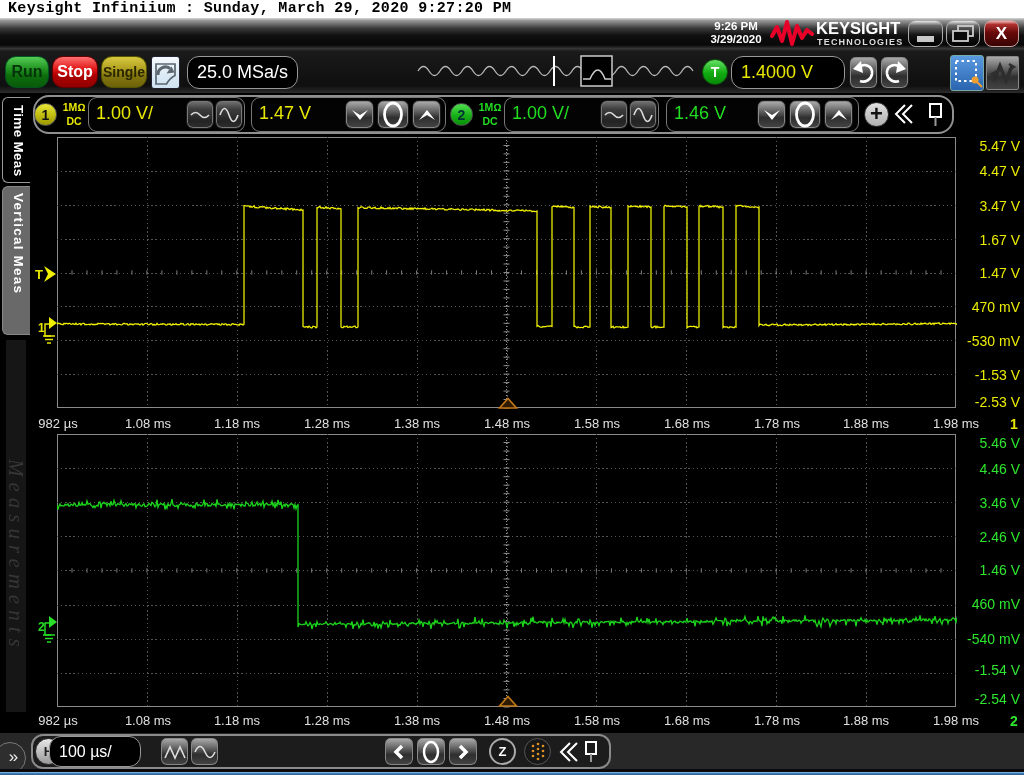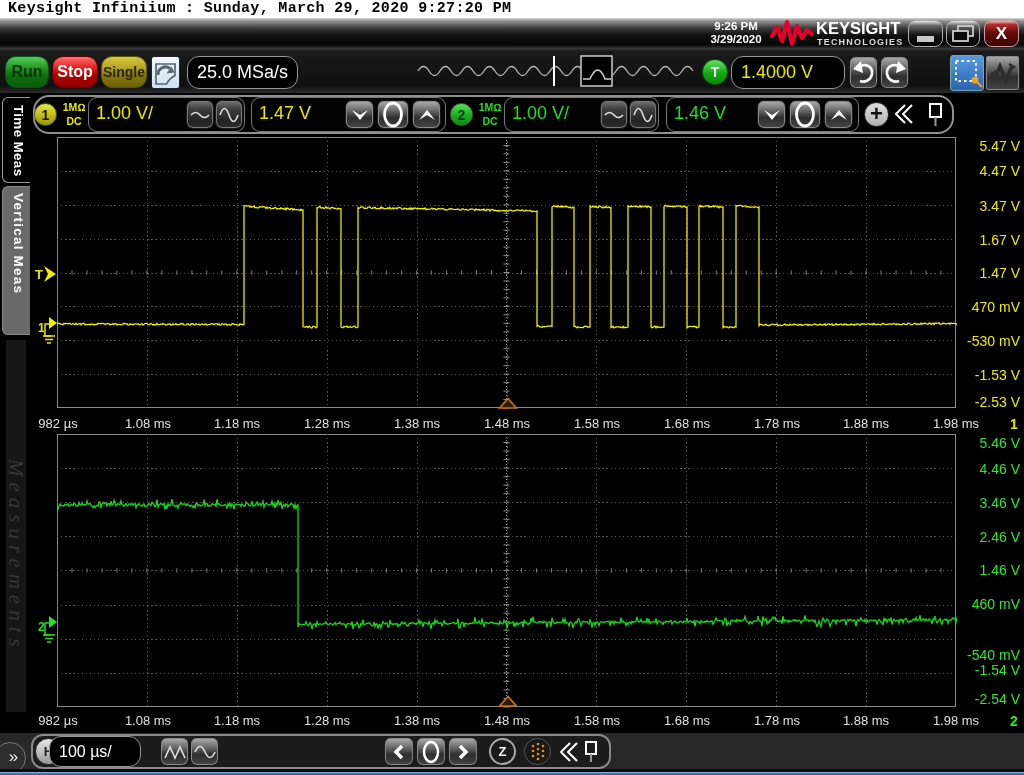--- a/index.html
+++ b/index.html
@@ -407,21 +407,21 @@
 <div class="ylab" style="left:958px;top:334px">-530 mV</div>
 <div class="ylab" style="left:958px;top:368px">-1.53 V</div>
 <div class="ylab" style="left:958px;top:395px">-2.53 V</div>
 
 <div class="glab" style="left:958px;top:436px">5.46 V</div>
 <div class="glab" style="left:958px;top:462px">4.46 V</div>
 <div class="glab" style="left:958px;top:496px">3.46 V</div>
 <div class="glab" style="left:958px;top:530px">2.46 V</div>
 <div class="glab" style="left:958px;top:563px">1.46 V</div>
 <div class="glab" style="left:958px;top:597px">460 mV</div>
-<div class="glab" style="left:958px;top:648px">-540 mV</div>
+<div class="glab" style="left:958px;top:632px">-540 mV</div>
 <div class="glab" style="left:958px;top:663px">-1.54 V</div>
 <div class="glab" style="left:958px;top:692px">-2.54 V</div>
 
 <div class="tlab" style="left:23px;top:417px">982 µs</div>
 <div class="tlab" style="left:113px;top:417px">1.08 ms</div>
 <div class="tlab" style="left:202px;top:417px">1.18 ms</div>
 <div class="tlab" style="left:292px;top:417px">1.28 ms</div>
 <div class="tlab" style="left:382px;top:417px">1.38 ms</div>
 <div class="tlab" style="left:472px;top:417px">1.48 ms</div>
 <div class="tlab" style="left:562px;top:417px">1.58 ms</div>

